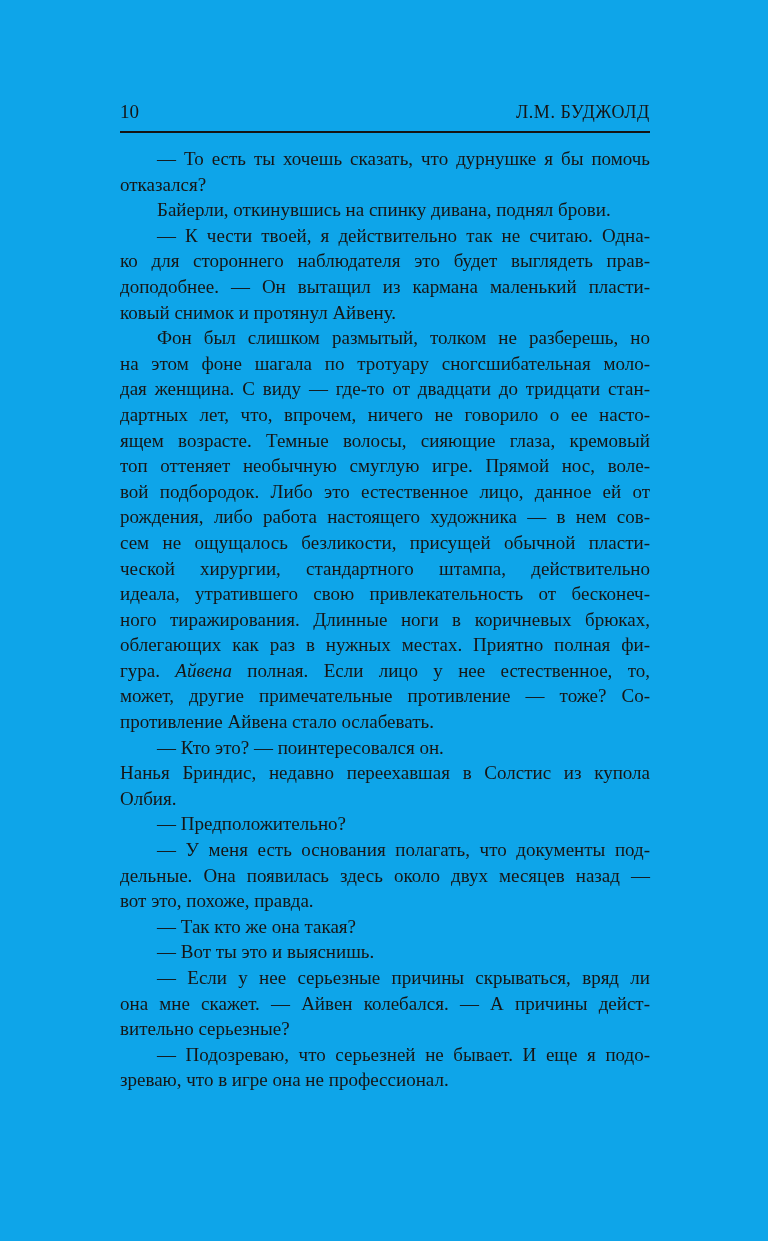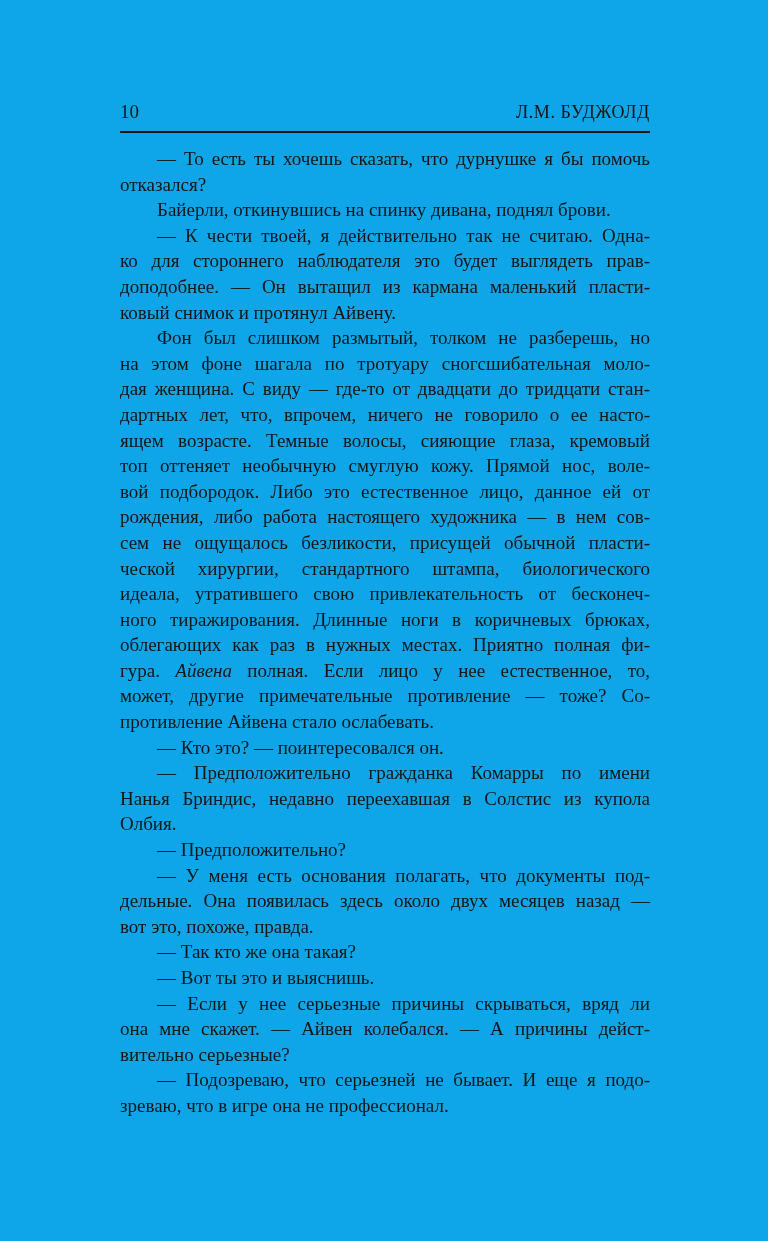--- a/index.html
+++ b/index.html
@@ -86,37 +86,36 @@
           <div class="line">ко для стороннего наблюдателя это будет выглядеть прав-</div>
           <div class="line">доподобнее. — Он вытащил из кармана маленький пласти-</div>
           <div class="line last">ковый снимок и протянул Айвену.</div>
         </div>
         <div class="paragraph">
           <div class="line first">Фон был слишком размытый, толком не разберешь, но</div>
           <div class="line">на этом фоне шагала по тротуару сногсшибательная моло-</div>
           <div class="line">дая женщина. С виду — где-то от двадцати до тридцати стан-</div>
           <div class="line">дартных лет, что, впрочем, ничего не говорило о ее насто-</div>
           <div class="line">ящем возрасте. Темные волосы, сияющие глаза, кремовый</div>
-          <div class="line">топ оттеняет необычную смуглую кожу. Прямой нос, воле-</div>
+          <div class="line">топ оттеняет необычную смуглую игре. Прямой нос, воле-</div>
           <div class="line">вой подбородок. Либо это естественное лицо, данное ей от</div>
           <div class="line">рождения, либо работа настоящего художника — в нем сов-</div>
           <div class="line">сем не ощущалось безликости, присущей обычной пласти-</div>
-          <div class="line">ческой хирургии, стандартного штампа, биологического</div>
+          <div class="line">ческой хирургии, стандартного штампа, действительно</div>
           <div class="line">идеала, утратившего свою привлекательность от бесконеч-</div>
           <div class="line">ного тиражирования. Длинные ноги в коричневых брюках,</div>
           <div class="line">облегающих как раз в нужных местах. Приятно полная фи-</div>
           <div class="line">гура. <i>Айвена</i> полная. Если лицо у нее естественное, то,</div>
           <div class="line">может, другие примечательные противление — тоже? Со-</div>
           <div class="line last">противление Айвена стало ослабевать.</div>
         </div>
         <div class="paragraph">
           <div class="line first last">— Кто это? — поинтересовался он.</div>
         </div>
         <div class="paragraph">
-          <div class="line first">— Предположительно гражданка Комарры по имени</div>
           <div class="line">Нанья Бриндис, недавно переехавшая в Солстис из купола</div>
           <div class="line last">Олбия.</div>
         </div>
         <div class="paragraph">
           <div class="line first last">— Предположительно?</div>
         </div>
         <div class="paragraph">
           <div class="line first">— У меня есть основания полагать, что документы под-</div>
           <div class="line">дельные. Она появилась здесь около двух месяцев назад —</div>
           <div class="line last">вот это, похоже, правда.</div>

